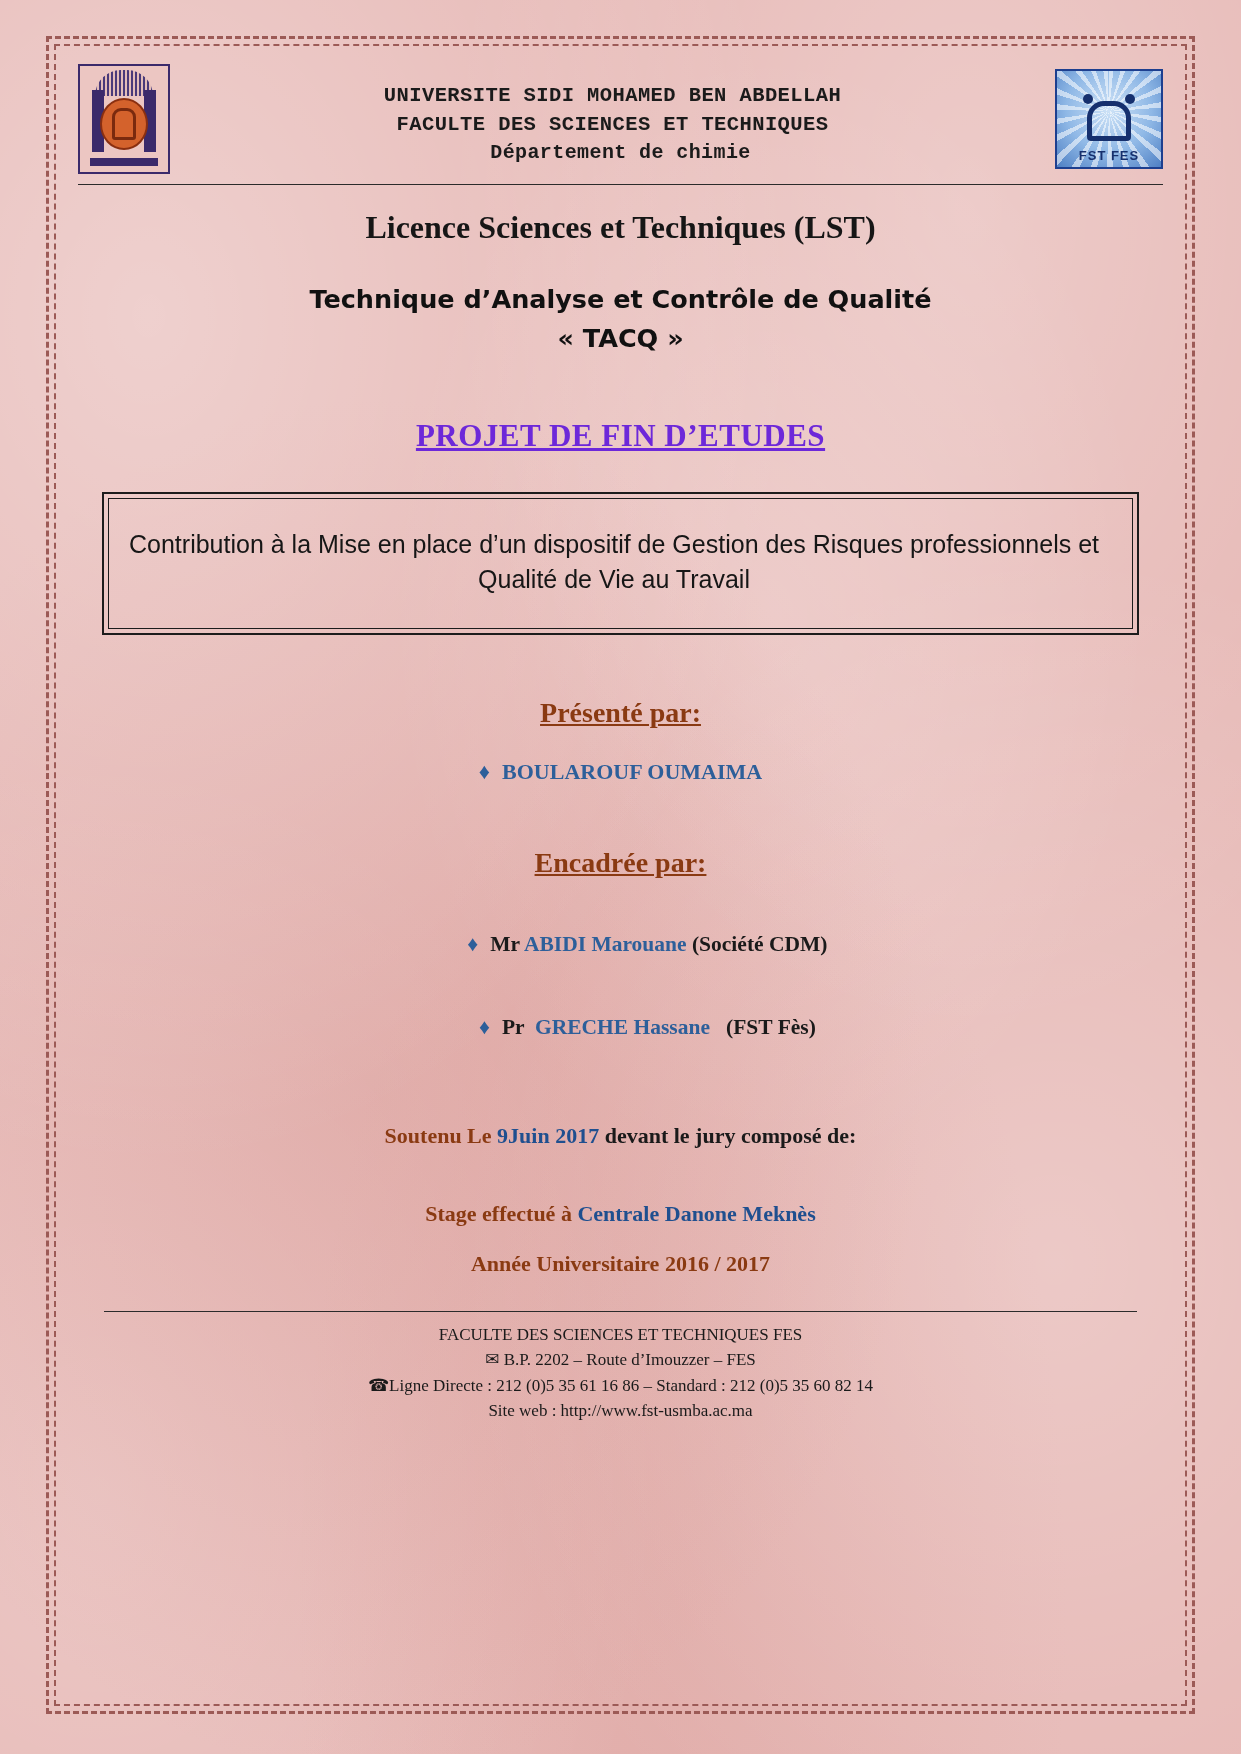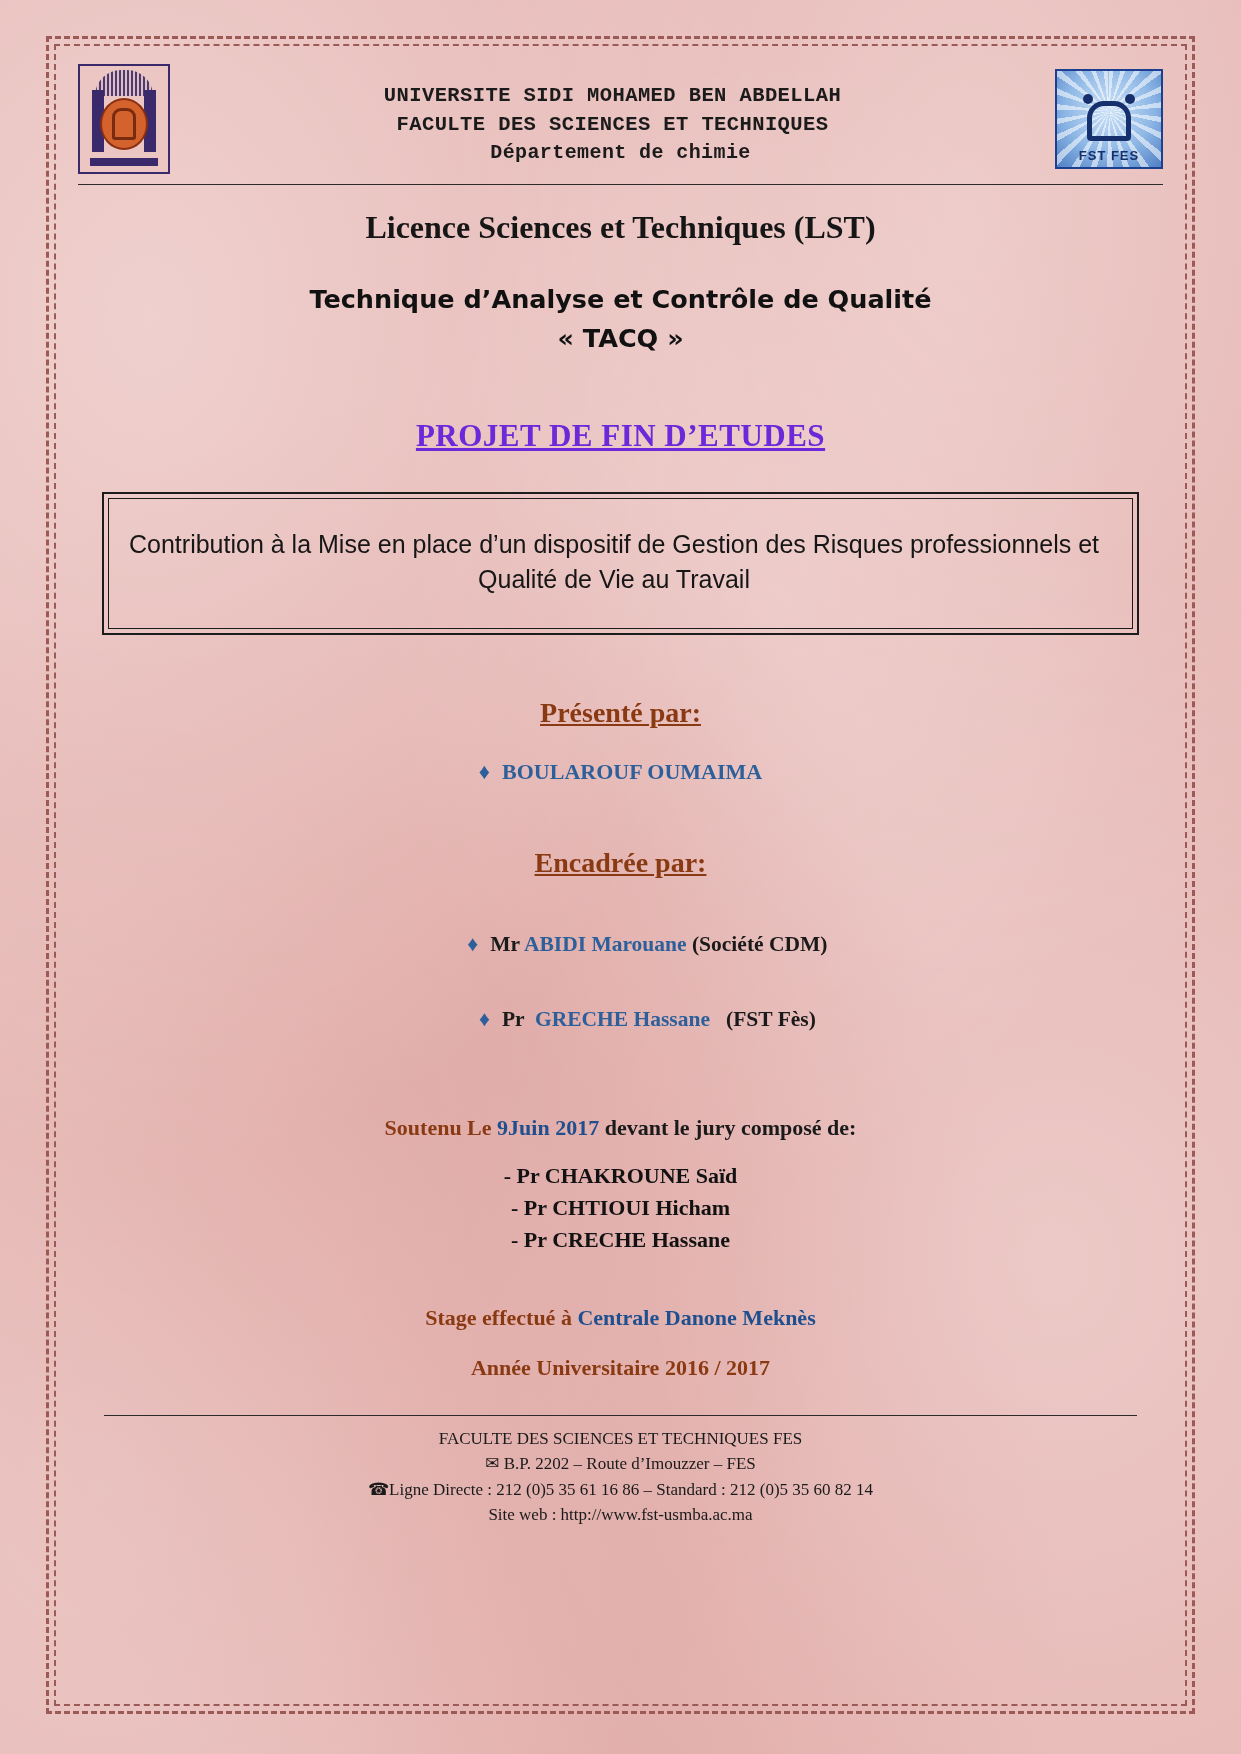--- a/index.html
+++ b/index.html
@@ -259,20 +259,21 @@
   .author-line .bullet {
     color: #2d5f9a;
     margin-right: 12px;
   }
   .encadree-wrap { margin-top: 62px; }
   .supervisors {
     margin-top: 28px;
     display: flex;
     flex-direction: column;
     align-items: center;
+    gap: 8px;
   }
   .sup-row {
     font-family: "Liberation Serif", serif;
     font-size: 21.5px;
     font-weight: bold;
     color: #1a1a1a;
     white-space: pre;
   }
   .sup-row .bullet { color: #2d5f9a; margin-right: 12px; }
   .sup-row .name { color: #2d5f9a; }
@@ -400,25 +401,20 @@
         <div class="sup-row">
           <span class="bullet">♦</span><span>Pr</span><span>  </span><span class="name">GRECHE Hassane</span><span>   </span><span>(FST Fès)</span>
         </div>
       </div>
     </div>
 
     <div class="jury-head">
       <span>Soutenu Le </span><span class="date">9Juin 2017</span><span class="dark">  devant le jury composé de:</span>
     </div>
 
-    <div class="jury-list">
-      <div class="jury-item">- Pr CHAKROUNE Saïd</div>
-      <div class="jury-item">- Pr CHTIOUI Hicham</div>
-      <div class="jury-item">- Pr CRECHE Hassane</div>
-    </div>
 
     <div class="stage-line">
       <span>Stage effectué à </span><span class="place">Centrale Danone Meknès</span>
     </div>
 
     <div class="year-line">Année Universitaire 2016 / 2017</div>
 
     <div class="rule-bottom"></div>
 
     <div class="footer">

